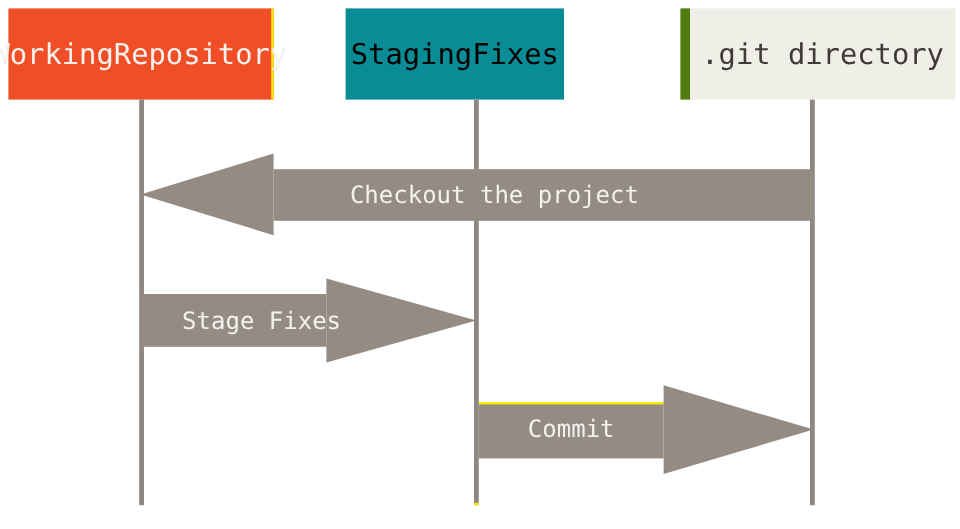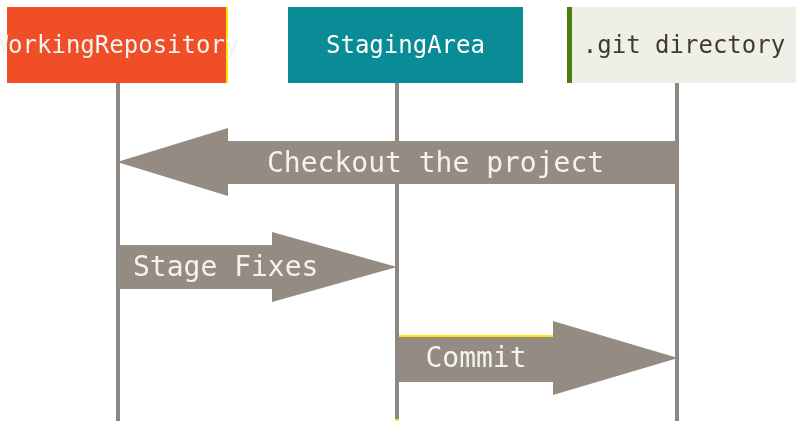--- a/index.html
+++ b/index.html
@@ -8,22 +8,22 @@
     font-family:"DejaVu Sans Mono","Liberation Mono",monospace;
     overflow:hidden;
   }
   
   .colbox{
     position:absolute;top:7px;height:76px;box-sizing:border-box;
     display:flex;flex-direction:row;align-items:center;justify-content:center;
     font-size:24px;line-height:31px;text-align:right;white-space:nowrap;
   }
   .box-working{left:7px;width:221px;background:#f04e27;color:#f4f2ef;border-right:2px solid #ffe800;}
-  .box-staging{left:288px;width:235px;background:#0a8c96;color:#ffffff;}
-  .box-git{left:567px;width:229px;background:#f0efe7;color:#3e3a35;border-left:5px solid #4d7c0f;}
+  .box-staging{left:288px;width:182px;background:#0a8c96;color:#000000;}
+  .box-git{left:567px;width:229px;background:#f0efe7;color:#3e3a35;border-left:8px solid #4d7c0f;}
   
   .lifeline{position:absolute;top:83px;width:4px;height:338px;background:#8d8883;z-index:1;}
   .lifeline-working{left:116px;}
   .lifeline-staging{left:395px;height:336px;border-bottom:2px solid #ffe800;box-sizing:content-box;}
   .lifeline-git{left:675px;}
   
   .arrow-part{position:absolute;z-index:2;}
   .arrow-body{background:#948b82;}
   .tri{width:0;height:0;background:transparent;}
   
@@ -33,36 +33,36 @@
   
   .stage-body{left:118px;top:245px;width:154px;height:44px;}
   .stage-head{left:272px;top:232px;border-top:35px solid transparent;border-bottom:35px solid transparent;border-left:125px solid #948b82;}
   .stage-label{left:133px;top:245px;width:170px;height:48px;line-height:44px;text-align:left;}
   
   .commit-body{left:399px;top:335px;width:154px;height:47px;box-sizing:border-box;border-top:2px solid #ffe800;}
   .commit-head{left:553px;top:321px;border-top:37px solid transparent;border-bottom:37px solid transparent;border-left:125px solid #948b82;}
   .commit-label{left:399px;top:335px;width:154px;height:57px;line-height:45px;}
   
   .arrow-label{
-    position:absolute;z-index:3;color:#f4f2ef;font-size:28px;
+    position:absolute;z-index:3;color:#f4f2ef;font-size:20px;
     text-align:center;white-space:nowrap;
   }
 </style>
 </head>
 <body>
 
 <div id="stage">
 
   <div class="colbox box-working">
     <span>Working</span>
     <span>Repository</span>
   </div>
   <div class="colbox box-staging">
     <span>Staging</span>
-    <span>Area</span>
+    <span>Fixes</span>
   </div>
   <div class="colbox box-git">
     <span>.git directory</span>
   </div>
 
   <div class="lifeline lifeline-working"></div>
   <div class="lifeline lifeline-staging"></div>
   <div class="lifeline lifeline-git"></div>
 
   <div class="arrow-part tri checkout-head"></div>

